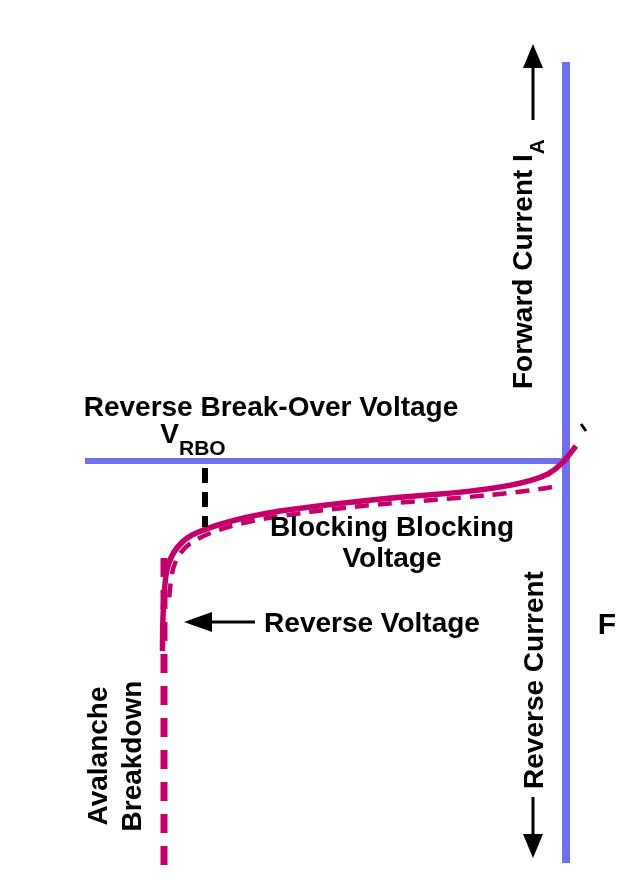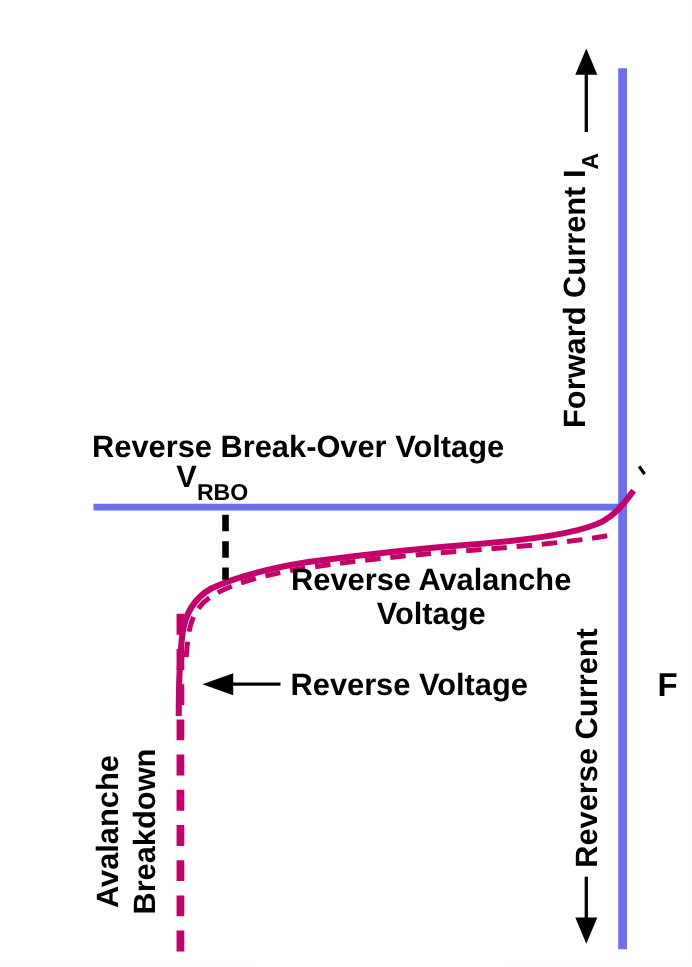--- a/index.html
+++ b/index.html
@@ -93,21 +93,21 @@
 
   <div class="lbl" style="left:193px;top:438px;">
     <span>V</span><sub>RBO</sub>
   </div>
 
   <div class="lbl" style="left:271px;top:406px;">
     <span>Reverse Break-Over Voltage</span>
   </div>
 
   <div class="lbl center" style="left:392px;top:542px;">
-    <div>Reverse Avalanche</div>
+    <div>Blocking Blocking</div>
     <div>Voltage</div>
   </div>
 
   <div class="lbl" style="left:372px;top:622px;">
     <span>Reverse Voltage</span>
   </div>
 
   <div class="lbl rot center" style="left:115px;top:756px;line-height:34px;">
     <div>Avalanche</div>
     <div>Breakdown</div>

